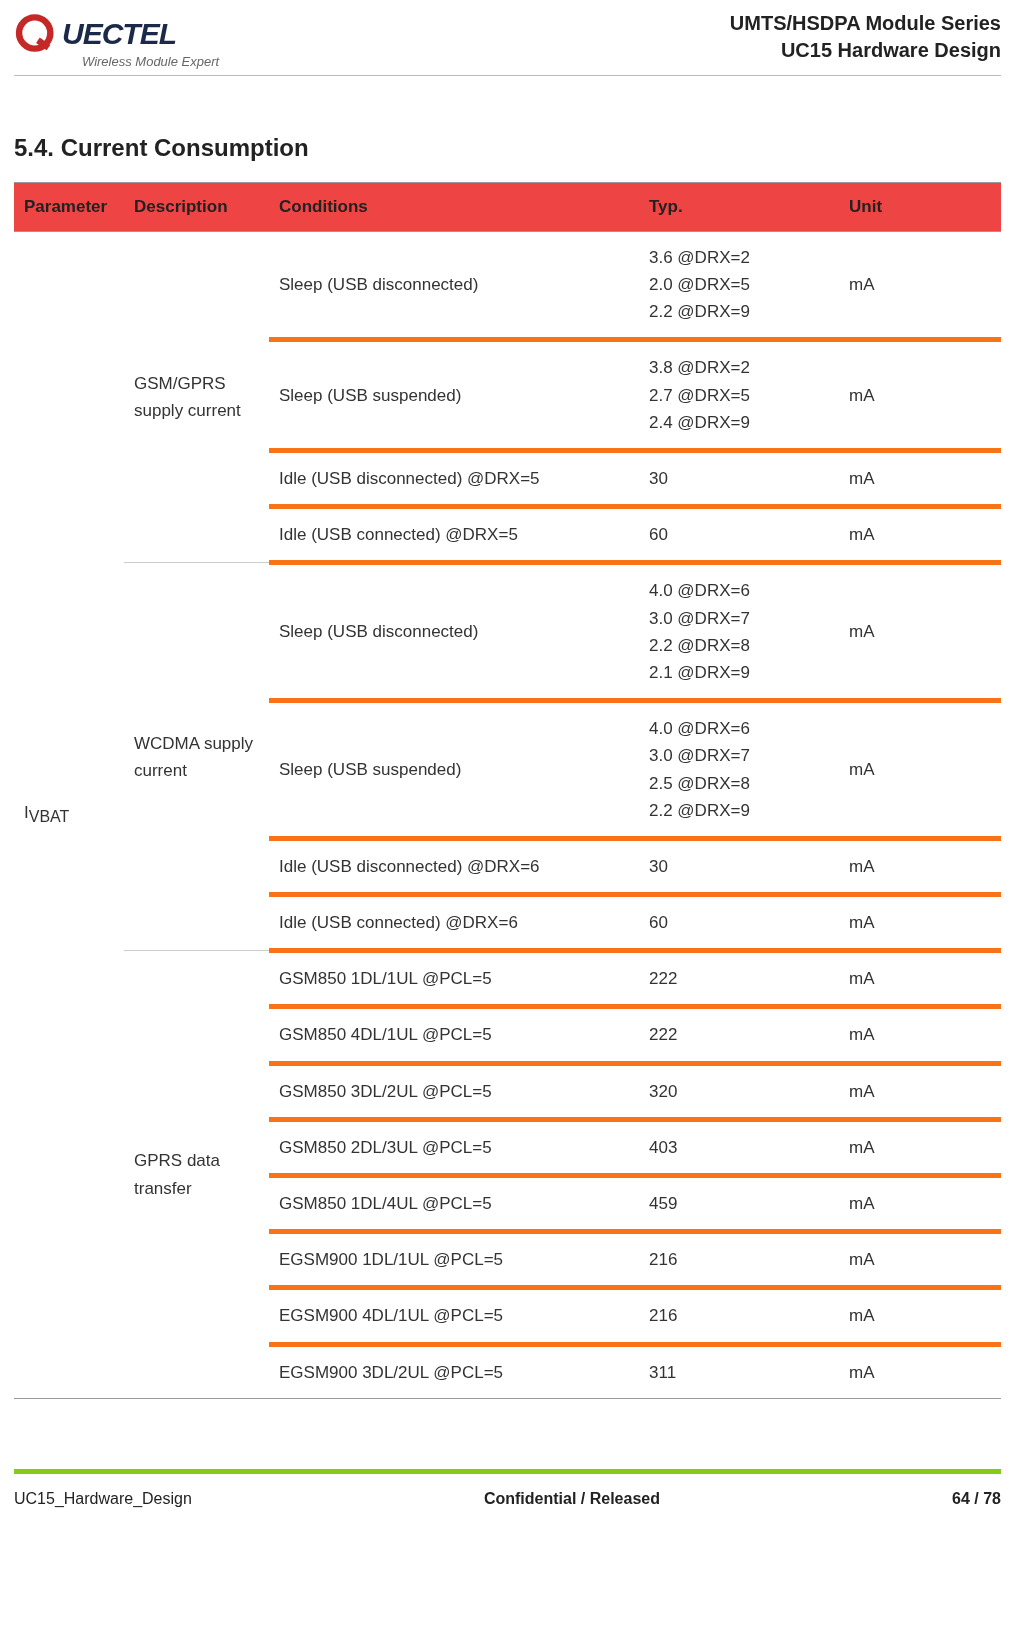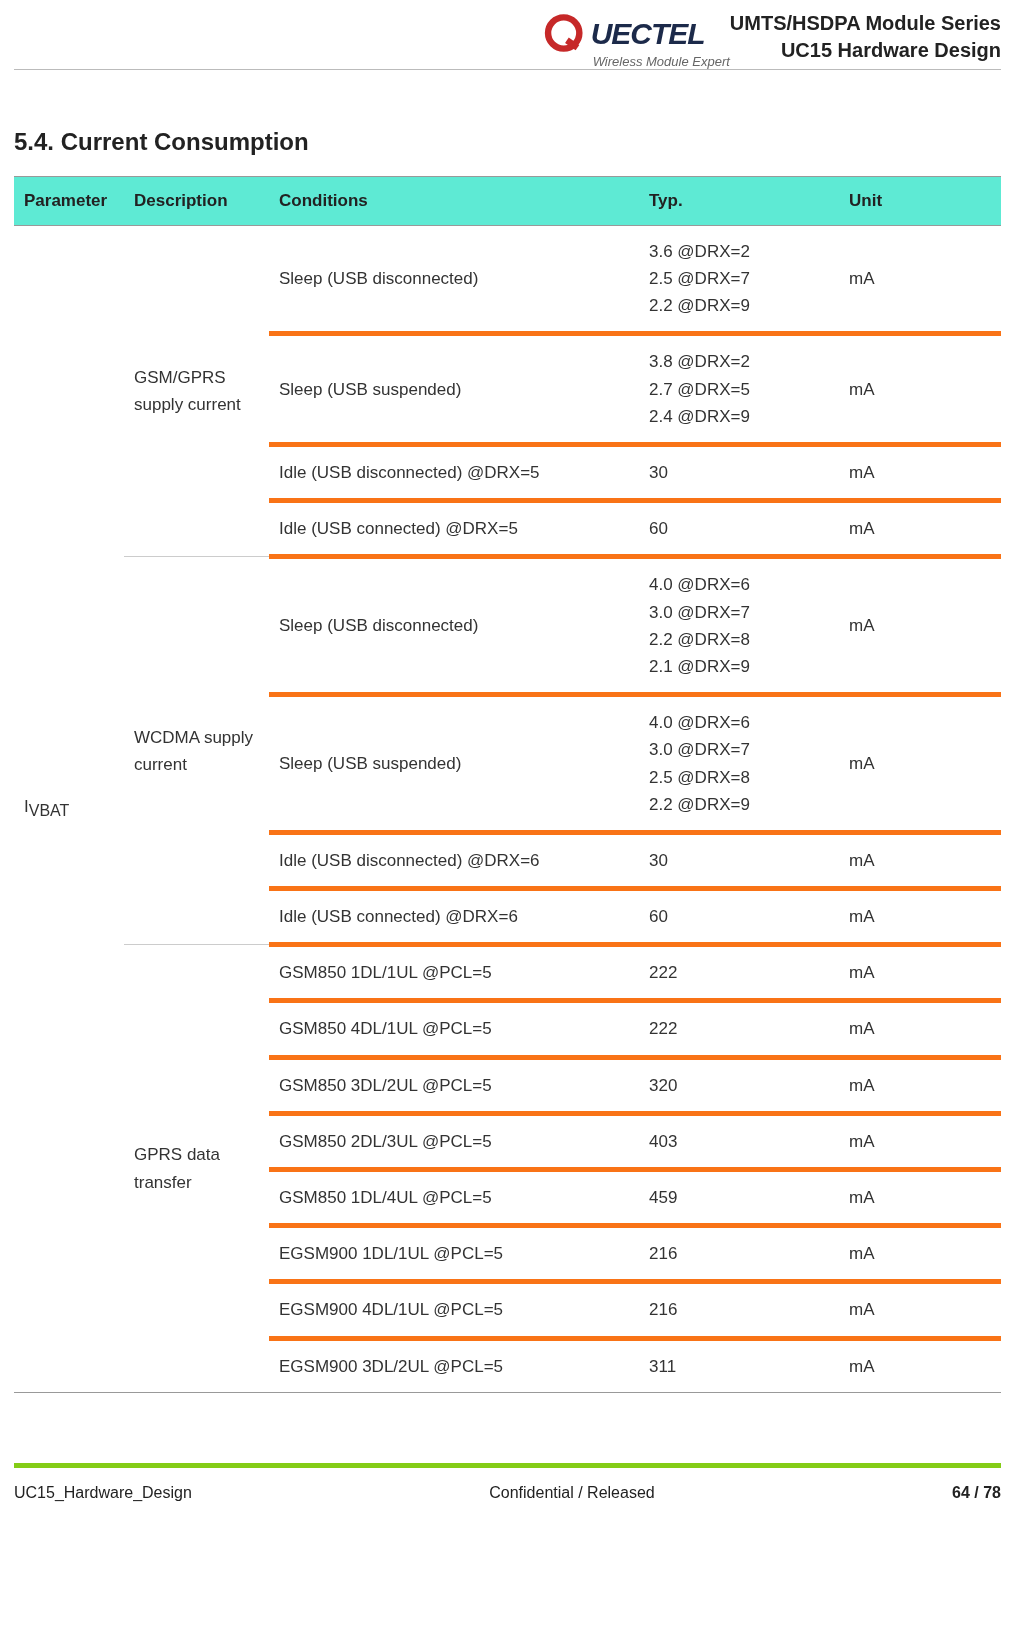--- a/index.html
+++ b/index.html
@@ -9,23 +9,24 @@
     font-family: Arial, Helvetica, sans-serif;
     color: #333;
     background: #fff;
     width: 1015px;
   }
   .page {
     padding: 10px 14px 0 14px;
   }
   .header {
     display: flex;
-    justify-content: flex-end;
+    justify-content: space-between;
     align-items: flex-start;
     border-bottom: 1px solid #bbb;
+    padding-bottom: 6px;
   }
   .logo-block {
     display: flex;
     flex-direction: column;
   }
   .logo-row {
     display: flex;
     align-items: center;
     gap: 2px;
   }
@@ -41,21 +42,21 @@
     font-weight: 800;
     font-style: italic;
     letter-spacing: -1px;
     color: #1c2a4a;
     line-height: 0.9;
   }
   .logo-sub {
     font-size: 13px;
     font-style: italic;
     color: #666;
-    margin-left: 50px;
+    margin-left: 68px;
     margin-top: -2px;
   }
   .header-right {
     text-align: right;
     font-weight: 700;
     font-size: 20px;
     color: #222;
     line-height: 1.35;
   }
   .section-title {
@@ -76,21 +77,21 @@
     color: #222;
     margin-bottom: 12px;
   }
   table.spec {
     width: 100%;
     border-collapse: collapse;
     font-size: 17px;
     table-layout: fixed;
   }
   table.spec th {
-    background: #5eead4;
+    background: #ef4444;
     text-align: left;
     font-weight: 700;
     color: #222;
     padding: 14px 10px;
     border-top: 1.5px solid #999;
     border-bottom: 1.5px solid #999;
   }
   table.spec td {
     padding: 12px 10px;
     vertical-align: middle;
@@ -113,21 +114,21 @@
   .footer {
     margin-top: 70px;
     border-top: 5px solid #84cc16;
     padding: 16px 0 18px 0;
     display: flex;
     justify-content: space-between;
     font-size: 16px;
     color: #222;
   }
   .footer-left { font-weight: 400; }
-  .footer-center { font-weight: 400; }
+  .footer-center { font-weight: 700; }
   .footer-right { font-weight: 700; }
 </style>
 </head>
 <body>
 
 <div class="page">
   <div class="header">
     <div class="logo-block">
       <div class="logo-row">
         <span class="logo-q">
@@ -165,21 +166,21 @@
         <th>Unit</th>
       </tr>
     </thead>
     <tbody id="spec-body">
         <tr>
           <td rowspan="16" class="param-cell" style="border-bottom: 1.5px solid rgb(153, 153, 153);"><span>I</span><span class="sub">VBAT</span></td>
           <td rowspan="4" class="desc-cell">GSM/GPRS supply current</td>
           <td>Sleep (USB disconnected)</td>
           <td>
             <span class="typ-line">3.6 @DRX=2</span>
-            <span class="typ-line">2.5 @DRX=7</span>
+            <span class="typ-line">2.0 @DRX=5</span>
             <span class="typ-line">2.2 @DRX=9</span>
           </td>
           <td>mA</td>
         </tr>
         <tr>
           <td>Sleep (USB suspended)</td>
           <td>
             <span class="typ-line">3.8 @DRX=2</span>
             <span class="typ-line">2.7 @DRX=5</span>
             <span class="typ-line">2.4 @DRX=9</span>

